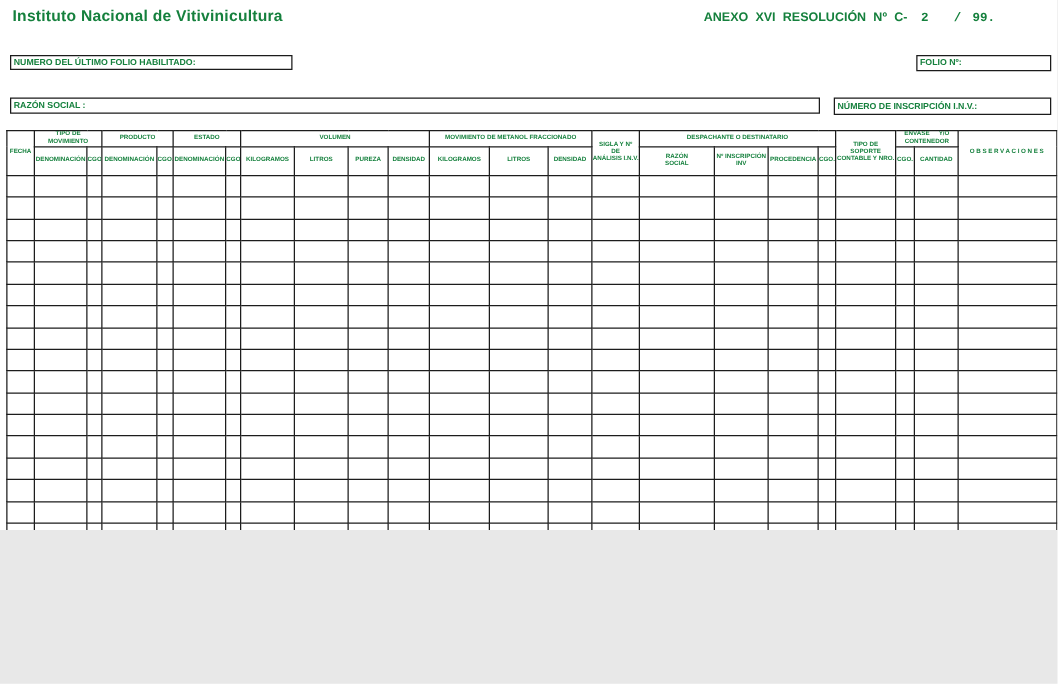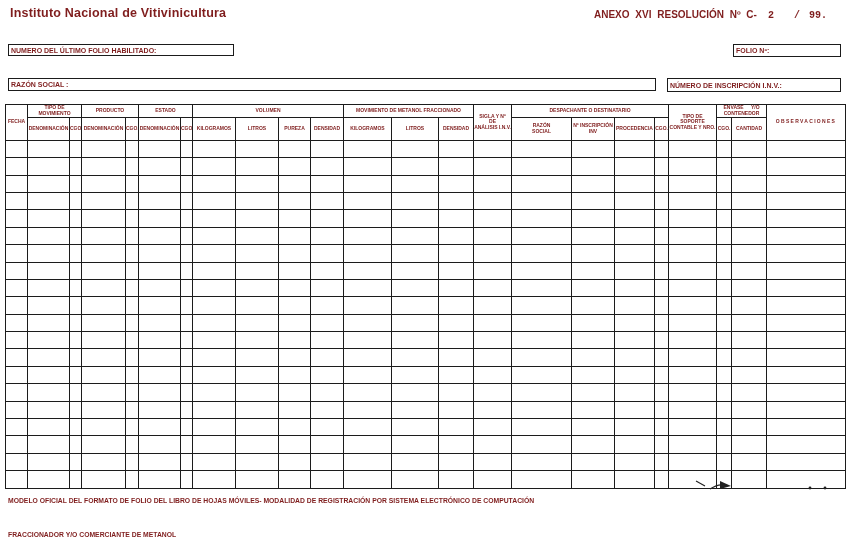--- a/index.html
+++ b/index.html
@@ -1,23 +1,23 @@
 <!DOCTYPE html>
 <html><head>
 <meta charset="utf-8">
 <style>
   html,body{margin:0;padding:0;background:#e8e8e8;}
   .sheet{
-    position:relative;width:846px;height:547px;background:#ffffff;
-    overflow:hidden;color:#7f1d1d;
+    position:relative;width:846px;height:424px;background:#ffffff;
+    overflow:hidden;color:#15803d;
     font-family:"Liberation Sans",sans-serif;
   }
   .abs{position:absolute;}
   .page-title{left:10px;top:6px;font-size:12.5px;font-weight:bold;letter-spacing:.2px;}
-  .anexo{left:594px;top:9px;font-size:10px;font-weight:bold;word-spacing:3px;white-space:nowrap;}
+  .anexo{left:563px;top:9px;font-size:10px;font-weight:bold;word-spacing:3px;white-space:nowrap;}
   .typed{font-family:"Liberation Mono","DejaVu Sans Mono",monospace;font-size:10px;font-weight:bold;}
   .typed.num{margin-left:11px;}
   .typed.yr{margin-left:20px;}
   .fieldbox{
     border:1px solid #1b1b1b;font-size:7px;font-weight:bold;
     display:flex;align-items:center;padding-left:2px;box-sizing:border-box;
     background:#fff;white-space:nowrap;
   }
   .fb-ultimo{left:8px;top:44px;width:226px;height:12px;}
   .fb-folio{left:733px;top:44px;width:108px;height:13px;}

